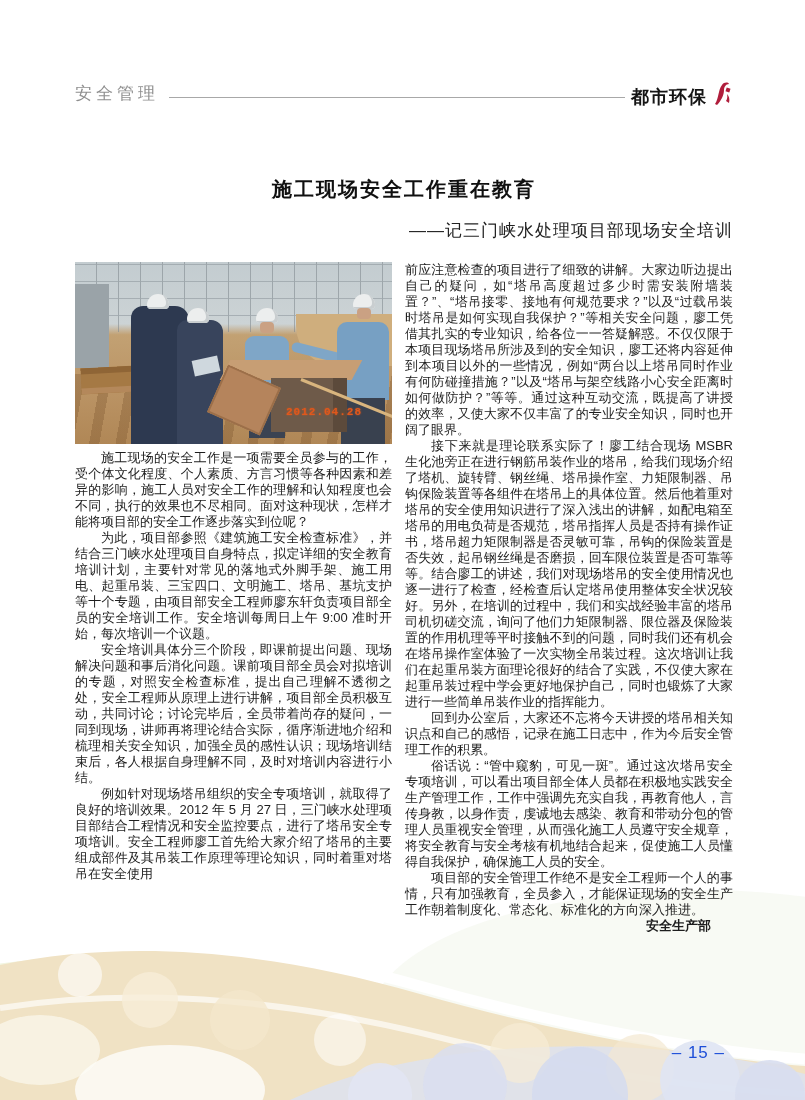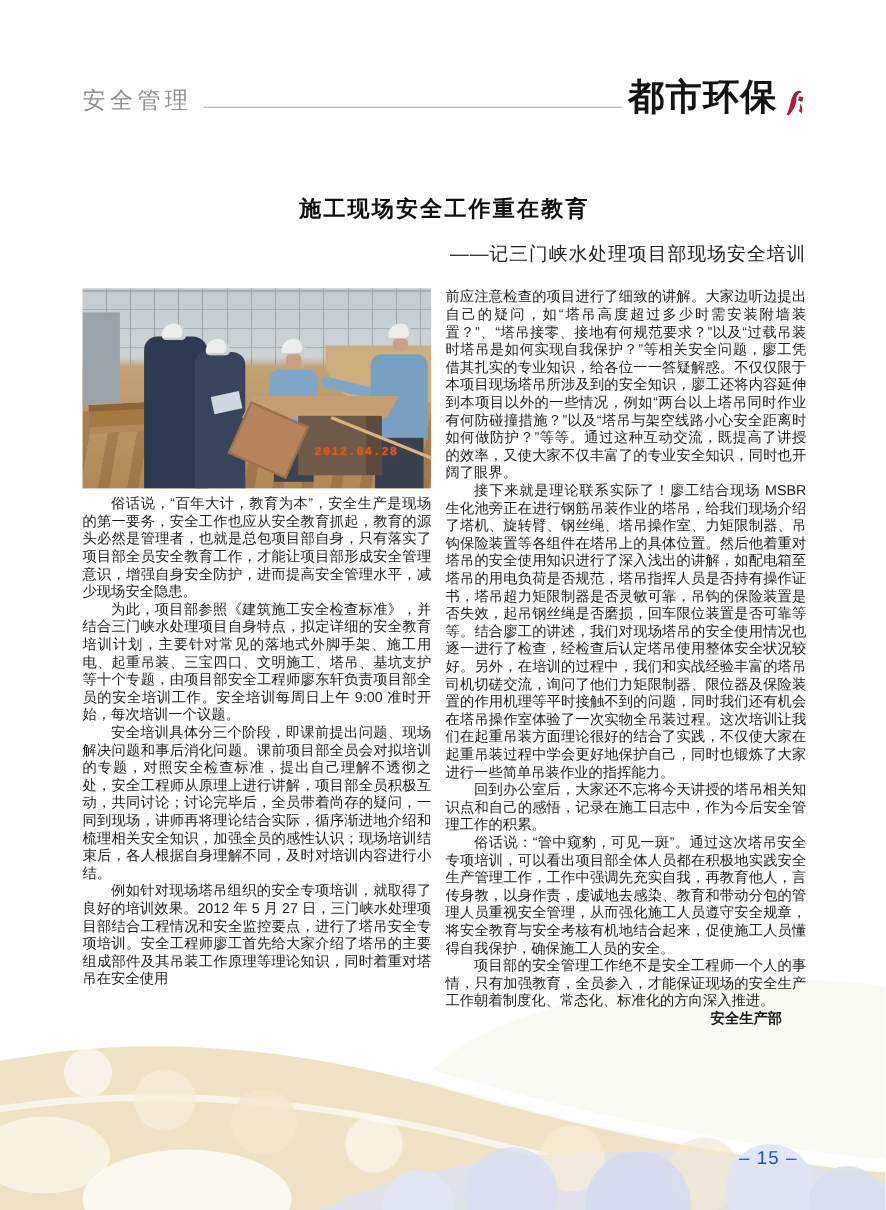--- a/index.html
+++ b/index.html
@@ -8,27 +8,27 @@
     background:#ffffff;
     font-family:"Liberation Sans","DejaVu Sans",sans-serif;
     color:#1c1c1c;
   }
   
   .header{
     position:absolute;left:75px;top:70px;width:658px;height:36px;
     display:flex;align-items:flex-end;
   }
   .section-label{
-    font-size:21px;color:#8f8f8f;letter-spacing:4px;line-height:1;
+    font-size:17px;color:#8f8f8f;letter-spacing:4px;line-height:1;
     padding-bottom:4px;white-space:nowrap;
   }
   .header-rule{flex:1;border-bottom:1px solid #a8a8a8;margin:0 6px 8px 10px;height:1px;}
   .magazine-logo{display:flex;align-items:flex-end;padding-bottom:0;}
   .magazine-name{
-    font-size:33px;font-weight:900;color:#141414;letter-spacing:1px;line-height:1;
+    font-size:18px;font-weight:900;color:#141414;letter-spacing:1px;line-height:1;
     font-family:"Liberation Serif","DejaVu Serif",serif;
     margin-top:28px;
   }
   .logo-mark{width:24px;height:28px;margin-left:2px;margin-bottom:-2px;}
   
   .title{
     position:absolute;left:75px;top:176px;width:658px;text-align:center;
     font-size:20px;font-weight:bold;color:#101010;letter-spacing:2px;
   }
   .subtitle{
@@ -134,21 +134,21 @@
       <div class="ph man4-shirt"></div>
       <div class="ph man4-pants"></div>
       <div class="ph helmet" style="left:278px;top:32px;"></div>
       <div class="ph face" style="left:282px;top:46px;"></div>
       <div class="ph saw-top"></div>
       <div class="ph saw-body"></div>
       <div class="ph lean-ply"></div>
       <div class="ph stick"></div>
       <div class="ph date-stamp">2012.04.28</div>
     </div>
-    <p class="indent">俗话说，“百年大计，教育为本”，安全生产是现场的第一要务，安全工作也应从安全教育抓起，教育的源头必然是管理者，也就是总包项目部自身，只有落实了项目部全员安全教育工作，才能让项目部形成安全管理意识，增强自身安全防护，进而提高安全管理水平，减少现场安全隐患。</p>
+    <p class="indent">施工现场的安全工作是一项需要全员参与的工作，受个体文化程度、个人素质、方言习惯等各种因素和差异的影响，施工人员对安全工作的理解和认知程度也会不同，执行的效果也不尽相同。面对这种现状，怎样才能将项目部的安全工作逐步落实到位呢？</p>
     <p class="indent">为此，项目部参照《建筑施工安全检查标准》，并结合三门峡水处理项目自身特点，拟定详细的安全教育培训计划，主要针对常见的落地式外脚手架、施工用电、起重吊装、三宝四口、文明施工、塔吊、基坑支护等十个专题，由项目部安全工程师廖东轩负责项目部全员的安全培训工作。安全培训每周日上午 9:00 准时开始，每次培训一个议题。</p>
     <p class="indent">安全培训具体分三个阶段，即课前提出问题、现场解决问题和事后消化问题。课前项目部全员会对拟培训的专题，对照安全检查标准，提出自己理解不透彻之处，安全工程师从原理上进行讲解，项目部全员积极互动，共同讨论；讨论完毕后，全员带着尚存的疑问，一同到现场，讲师再将理论结合实际，循序渐进地介绍和梳理相关安全知识，加强全员的感性认识；现场培训结束后，各人根据自身理解不同，及时对培训内容进行小结。</p>
     <p class="indent">例如针对现场塔吊组织的安全专项培训，就取得了良好的培训效果。2012 年 5 月 27 日，三门峡水处理项目部结合工程情况和安全监控要点，进行了塔吊安全专项培训。安全工程师廖工首先给大家介绍了塔吊的主要组成部件及其吊装工作原理等理论知识，同时着重对塔吊在安全使用</p>
   </div>
 
   <div class="col col-right">
     <p>前应注意检查的项目进行了细致的讲解。大家边听边提出自己的疑问，如“塔吊高度超过多少时需安装附墙装置？”、“塔吊接零、接地有何规范要求？”以及“过载吊装时塔吊是如何实现自我保护？”等相关安全问题，廖工凭借其扎实的专业知识，给各位一一答疑解惑。不仅仅限于本项目现场塔吊所涉及到的安全知识，廖工还将内容延伸到本项目以外的一些情况，例如“两台以上塔吊同时作业有何防碰撞措施？”以及“塔吊与架空线路小心安全距离时如何做防护？”等等。通过这种互动交流，既提高了讲授的效率，又使大家不仅丰富了的专业安全知识，同时也开阔了眼界。</p>
     <p class="indent">接下来就是理论联系实际了！廖工结合现场 MSBR 生化池旁正在进行钢筋吊装作业的塔吊，给我们现场介绍了塔机、旋转臂、钢丝绳、塔吊操作室、力矩限制器、吊钩保险装置等各组件在塔吊上的具体位置。然后他着重对塔吊的安全使用知识进行了深入浅出的讲解，如配电箱至塔吊的用电负荷是否规范，塔吊指挥人员是否持有操作证书，塔吊超力矩限制器是否灵敏可靠，吊钩的保险装置是否失效，起吊钢丝绳是否磨损，回车限位装置是否可靠等等。结合廖工的讲述，我们对现场塔吊的安全使用情况也逐一进行了检查，经检查后认定塔吊使用整体安全状况较好。另外，在培训的过程中，我们和实战经验丰富的塔吊司机切磋交流，询问了他们力矩限制器、限位器及保险装置的作用机理等平时接触不到的问题，同时我们还有机会在塔吊操作室体验了一次实物全吊装过程。这次培训让我们在起重吊装方面理论很好的结合了实践，不仅使大家在起重吊装过程中学会更好地保护自己，同时也锻炼了大家进行一些简单吊装作业的指挥能力。</p>
     <p class="indent">回到办公室后，大家还不忘将今天讲授的塔吊相关知识点和自己的感悟，记录在施工日志中，作为今后安全管理工作的积累。</p>
     <p class="indent">俗话说：“管中窥豹，可见一斑”。通过这次塔吊安全专项培训，可以看出项目部全体人员都在积极地实践安全生产管理工作，工作中强调先充实自我，再教育他人，言传身教，以身作责，虔诚地去感染、教育和带动分包的管理人员重视安全管理，从而强化施工人员遵守安全规章，将安全教育与安全考核有机地结合起来，促使施工人员懂得自我保护，确保施工人员的安全。</p>

